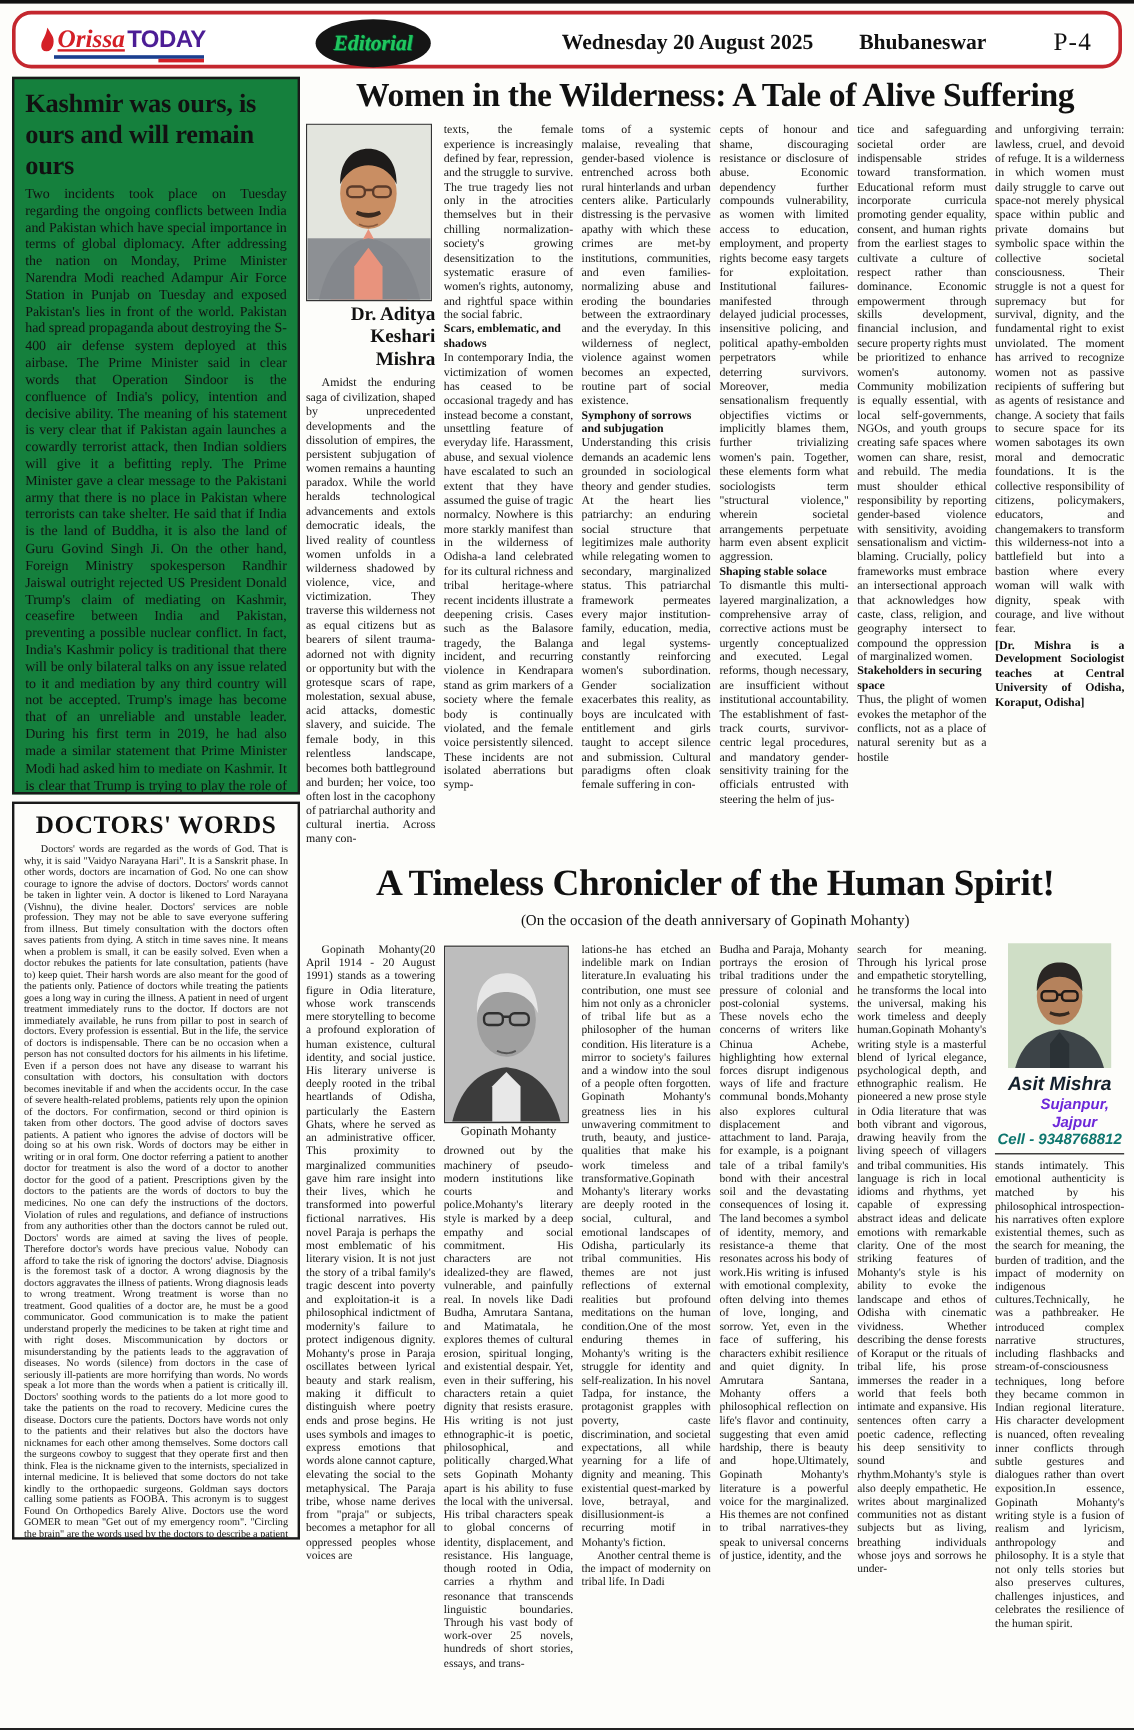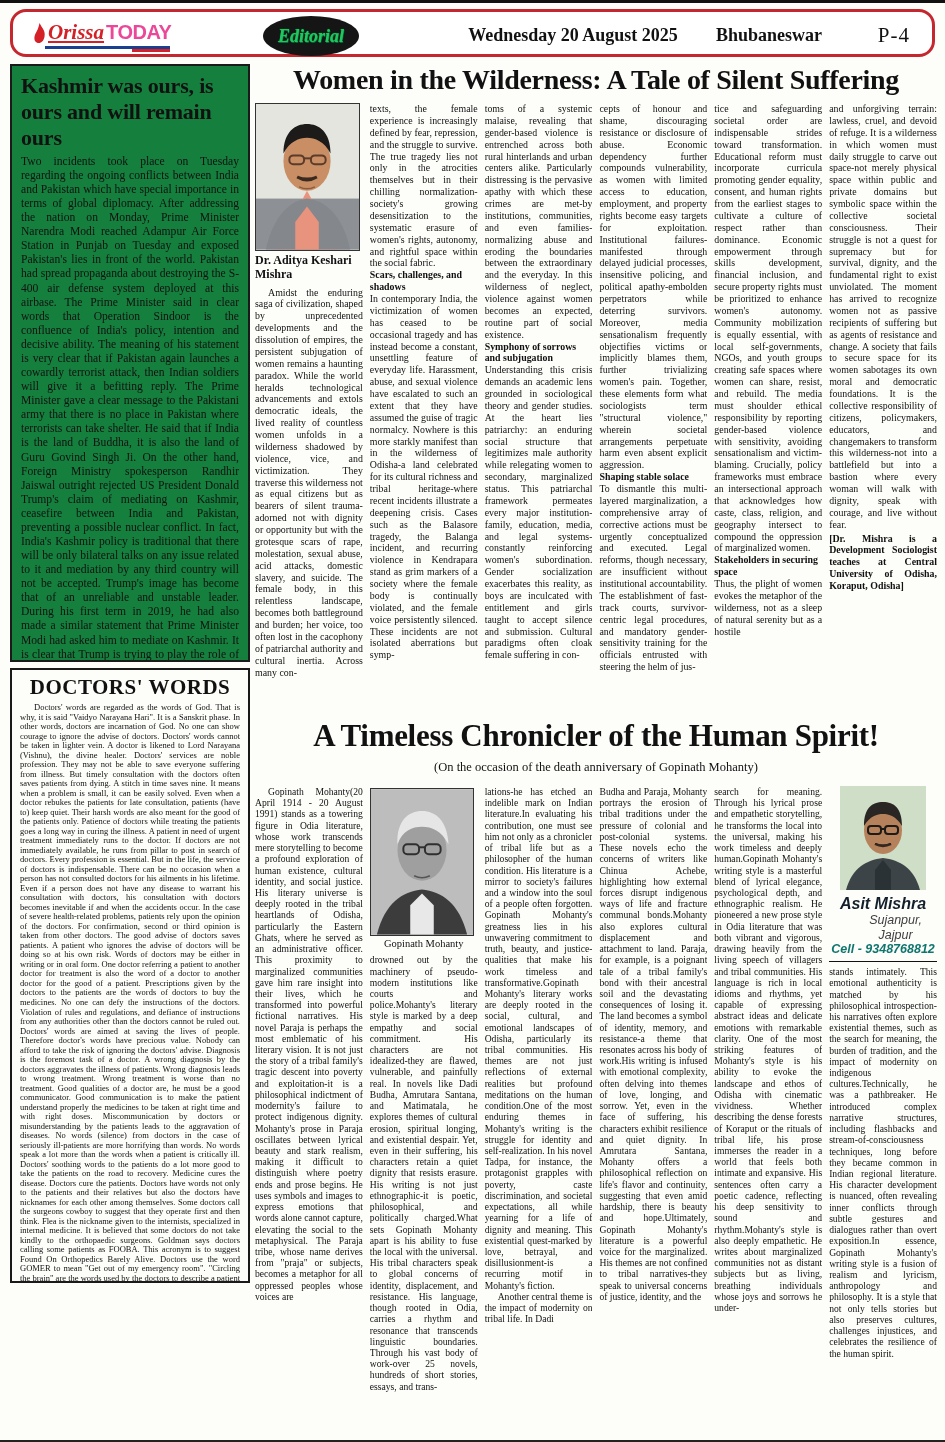--- a/index.html
+++ b/index.html
@@ -14,21 +14,21 @@
 
   
   .masthead {
     position:absolute; left:10px; top:9px; width:925px; height:48px;
     border:3px solid #c4272e; border-radius:16px; background:#fff;
   }
   .brand { position:absolute; left:20px; top:7px; width:150px; height:34px; }
   .brand-row { display:flex; align-items:baseline; gap:2px; }
   .flame { width:13px; height:20px; position:relative; top:4px; }
   .brand-script { font-style:italic; font-weight:bold; color:#d42027; font-size:21px; font-family:"Liberation Serif", serif;text-decoration:underline; }
-  .brand-bold { font-weight:900; color:#ec4899; font-size:20px; font-family:"Liberation Sans", sans-serif; letter-spacing:-0.5px; }
+  .brand-bold { font-weight:900; color:#4c1d95; font-size:20px; font-family:"Liberation Sans", sans-serif; letter-spacing:-0.5px; }
   .brand-bars { margin-top:1px; margin-left:12px; width:125px; }
   .bar-blue { height:3px; background:#1b3f8f; }
   .bar-red { height:3px; width:38px; margin-left:87px; background:#d42027; }
 
   .editorial-badge {
     position:absolute; left:250px; top:4px; width:96px; height:40px;
     background:#151515; border-radius:50%;
     display:flex; align-items:center; justify-content:center;
   }
   .editorial-badge span {
@@ -58,35 +58,35 @@
   
   .women-title { position:absolute; left:255px; top:64px; width:682px; text-align:center; font-weight:bold; font-size:28px; letter-spacing:-0.3px; }
   .women-cols { position:absolute; left:255px; top:103px; width:682px; height:600px; display:flex; gap:7px; }
   .wcol { flex:1 1 0; overflow:hidden; font-size:9.9px; line-height:1.2; text-align:justify; }
   .wcol .indent { text-indent:13px; }
   .subhead { font-weight:bold; text-align:left; }
   .credit { font-weight:bold; text-align:justify; margin-top:2px; }
 
   .photo-frame { border:1px solid #333; background:#e4e6e0; overflow:hidden; }
   .mishra-photo { width:105px; height:148px; margin:0 0 3px 0; }
-  .photo-caption { text-align:left; font-weight:bold; font-size:12px; line-height:1.15; margin-bottom:5px; }
+  .photo-caption { text-align:right; font-weight:bold; font-size:16px; line-height:1.15; margin-bottom:5px; }
 
   
   .chron-title { position:absolute; left:255px; top:718px; width:682px; text-align:center; font-weight:bold; font-size:31px; letter-spacing:-0.3px; }
   .chron-sub { position:absolute; left:255px; top:760px; width:682px; text-align:center; font-size:12.5px; }
   .chron-cols { position:absolute; left:255px; top:786px; width:682px; height:650px; display:flex; gap:7px; }
   .ccol { flex:1 1 0; overflow:hidden; font-size:9.6px; line-height:1.17; text-align:justify; }
   .ccol .indent { text-indent:13px; }
   .gopinath-photo { width:104px; height:148px; margin:2px 0 2px 0; }
   .gopinath-caption { text-align:center; font-size:10.5px; margin-bottom:4px; }
 
   .author-box { font-family:"Liberation Sans", sans-serif; text-align:center; }
   .asit-photo { width:86px; height:104px; margin:0 auto 4px auto; background:#cfdec6; overflow:hidden; }
   .author-name { font-weight:bold; font-style:italic; font-size:16px; line-height:1.2; color:#13202c; }
-  .author-place { font-weight:normal; font-style:italic; font-size:12.5px; color:#404040;margin-left:25px; }
+  .author-place { font-weight:bold; font-style:italic; font-size:12.5px; color:#6d28d9;margin-left:25px; }
   .author-cell { font-weight:bold; font-style:italic; font-size:12.5px; color:#0f766e; margin-bottom:4px; }
   .author-rule { border:none; border-top:1.6px solid #111; margin:2px 0 4px 0; }
 </style>
 </head>
 <body>
 
 <div class="page">
   <div class="scan-top"></div>
 
   <header class="masthead">
@@ -114,21 +114,21 @@
   <section class="kashmir-box">
     <h2 class="kashmir-title">Kashmir was ours, is ours and will remain ours</h2>
     <p class="kashmir-body">Two incidents took place on Tuesday regarding the ongoing conflicts between India and Pakistan which have special importance in terms of global diplomacy. After addressing the nation on Monday, Prime Minister Narendra Modi reached Adampur Air Force Station in Punjab on Tuesday and exposed Pakistan's lies in front of the world. Pakistan had spread propaganda about destroying the S-400 air defense system deployed at this airbase. The Prime Minister said in clear words that Operation Sindoor is the confluence of India's policy, intention and decisive ability. The meaning of his statement is very clear that if Pakistan again launches a cowardly terrorist attack, then Indian soldiers will give it a befitting reply. The Prime Minister gave a clear message to the Pakistani army that there is no place in Pakistan where terrorists can take shelter. He said that if India is the land of Buddha, it is also the land of Guru Govind Singh Ji. On the other hand, Foreign Ministry spokesperson Randhir Jaiswal outright rejected US President Donald Trump's claim of mediating on Kashmir, ceasefire between India and Pakistan, preventing a possible nuclear conflict. In fact, India's Kashmir policy is traditional that there will be only bilateral talks on any issue related to it and mediation by any third country will not be accepted. Trump's image has become that of an unreliable and unstable leader. During his first term in 2019, he had also made a similar statement that Prime Minister Modi had asked him to mediate on Kashmir. It is clear that Trump is trying to play the role of a peacemaker in his second term.</p>
   </section>
 
   <section class="doctors-box">
     <h2 class="doctors-title">DOCTORS'  WORDS</h2>
     <p class="doctors-body">Doctors' words are regarded as the words of God.  That is why, it is said "Vaidyo Narayana Hari".  It is a Sanskrit phase. In other words, doctors are incarnation of God.  No one can show courage to ignore the advise of doctors.  Doctors' words cannot be taken in lighter vein. A doctor is likened to Lord Narayana (Vishnu), the divine healer.  Doctors' services are noble profession.  They may not be able to save everyone suffering from illness.  But timely consultation with the doctors often saves patients from dying.  A stitch in time saves nine.  It means when a problem is small, it can be easily solved.  Even when a doctor rebukes the patients for late consultation, patients (have to) keep quiet.  Their harsh words are also meant for the good of the patients only.  Patience of doctors while treating the patients goes a long way in curing the illness.  A patient in need of urgent treatment immediately runs to the doctor.  If doctors are not immediately available, he runs from pillar to post in search of doctors.  Every profession is essential.  But in the life, the service of doctors is indispensable.  There can be no occasion when a person has not consulted doctors for his ailments in his lifetime.  Even if a person does not have any disease to warrant his consultation with doctors, his consultation with doctors becomes inevitable if and when the accidents occur.  In the case of severe health-related problems, patients rely upon the opinion of the doctors.  For confirmation, second or third opinion is taken from other doctors.  The good advise of doctors saves patients.  A patient who ignores the advise of doctors will be doing so at his own risk.  Words of doctors may be either in writing or in oral form.  One doctor referring a patient to another doctor for treatment is also the word of a doctor to another doctor for the good of a patient.  Prescriptions given by the doctors to the patients are the words of doctors to buy the medicines.  No one can defy the instructions of the doctors.  Violation of rules and regulations, and defiance of instructions from any authorities other than the doctors cannot be ruled out.  Doctors' words are aimed at saving the lives of people.  Therefore doctor's words have precious value.  Nobody can afford to take the risk of ignoring the doctors' advise.  Diagnosis is the foremost task of a doctor. A wrong diagnosis by the doctors aggravates the illness of patients.  Wrong diagnosis leads to wrong treatment.  Wrong treatment is worse than no treatment.  Good qualities of a doctor are, he must be a good communicator. Good communication is to make the patient understand properly the medicines to be taken at right time and with right doses.  Miscommunication by doctors or misunderstanding by the patients leads to the aggravation of diseases.  No words (silence) from doctors in the case of seriously ill-patients are more horrifying than words.  No words speak a lot more than the words when a patient is critically ill. Doctors' soothing words to the patients do a lot more good to take the patients on the road to recovery.  Medicine cures the disease.  Doctors cure the patients.  Doctors have words not only to the patients and their relatives but also the doctors have nicknames for each other among themselves.  Some doctors call the surgeons cowboy to suggest that they operate first and then think.  Flea is the nickname given to the internists, specialized in internal medicine.  It is believed that some doctors do not take kindly to the orthopaedic surgeons.  Goldman says doctors calling some patients as FOOBA.  This acronym is to suggest Found On Orthopedics Barely Alive.  Doctors use the word GOMER to mean "Get out of my emergency room".  "Circling the brain" are the words used by the doctors to describe a patient who is on jaws of death.  Particularly horrible or unusual condition is described as "HORRENDOMA" by the doctors. Combination of "horrible" and "oma" makes horrendoma. "Oma" is used for tumors.  In the language of doctors, "A frequent flyer" is someone who visits hospital over and over again.  Doctors use the words "Status-Dramaticus" to describe an overly anxious patient staging an elaborate performance to demonstrate his pain.  Such patients demand immediate treatment.  Skilled doctor or nurse tells when a patient is merely exaggerating.  Doctors' words on maintaining a balanced diet, engaging in regular exercise, prioritizing sleep, managing sleep, managing stress and staying up-to-date would have enduring effect on the patients and their relatives.  Doctors' words can make or mar the conditions of patients.</p>
   </section>
 
-  <h1 class="women-title">Women in the Wilderness: A Tale of Silent Suffering</h1>
+  <h1 class="women-title">Women in the Wilderness: A Tale of Alive Suffering</h1>
 
   <div class="women-cols">
     <div class="wcol">
       <div class="photo-frame mishra-photo">
         <svg viewBox="0 0 105 148" width="103" height="146">
           <rect width="105" height="148" fill="#e3e5de"></rect>
           <rect x="0" y="96" width="105" height="52" fill="#8d9094"></rect>
           <path d="M52 88 L20 148 L85 148 Z" fill="#e8937d"></path>
           <path d="M10 148 C18 112 36 98 52 96 C70 98 88 112 96 148 Z" fill="#84878c"></path>
           <path d="M40 120 L52 104 L64 120 L64 148 L40 148 Z" fill="#e8937d"></path>
@@ -139,37 +139,37 @@
           <line x1="49" y1="55" x2="56" y2="55" stroke="#5b3b2a" stroke-width="2"></line>
           <path d="M42 74 Q52 80 62 74 Q52 78 42 74 Z" fill="#3a2a20" stroke="#3a2a20" stroke-width="3"></path>
           <path d="M44 84 Q52 88 60 84" fill="none" stroke="#8a5a3d" stroke-width="1.5"></path>
         </svg>
       </div>
       <div class="photo-caption">Dr. Aditya Keshari Mishra</div>
       <p class="indent">Amidst the enduring saga of civilization, shaped by unprecedented developments and the dissolution of empires, the persistent subjugation of women remains a haunting paradox. While the world heralds technological advancements and extols democratic ideals, the lived reality of countless women unfolds in a wilderness shadowed by violence, vice, and victimization. They traverse this wilderness not as equal citizens but as bearers of silent trauma-adorned not with dignity or opportunity but with the grotesque scars of rape, molestation, sexual abuse, acid attacks, domestic slavery, and suicide. The female body, in this relentless landscape, becomes both battleground and burden; her voice, too often lost in the cacophony of patriarchal authority and cultural inertia. Across many con-</p>
     </div>
     <div class="wcol">
       <p>texts, the female experience is increasingly defined by fear, repression, and the struggle to survive. The true tragedy lies not only in the atrocities themselves but in their chilling normalization-society's growing desensitization to the systematic erasure of women's rights, autonomy, and rightful space within the social fabric.</p>
-      <p class="subhead">Scars, challenges, and shadows</p>
+      <p class="subhead">Scars, emblematic, and shadows</p>
       <p>In contemporary India, the victimization of women has ceased to be occasional tragedy and has instead become a constant, unsettling feature of everyday life. Harassment, abuse, and sexual violence have escalated to such an extent that they have assumed the guise of tragic normalcy. Nowhere is this more starkly manifest than in the wilderness of Odisha-a land celebrated for its cultural richness and tribal heritage-where recent incidents illustrate a deepening crisis. Cases such as the Balasore tragedy, the Balanga incident, and recurring violence in Kendrapara stand as grim markers of a society where the female body is continually violated, and the female voice persistently silenced. These incidents are not isolated aberrations but symp-</p>
     </div>
     <div class="wcol">
       <p>toms of a systemic malaise, revealing that gender-based violence is entrenched across both rural hinterlands and urban centers alike. Particularly distressing is the pervasive apathy with which these crimes are met-by institutions, communities, and even families-normalizing abuse and eroding the boundaries between the extraordinary and the everyday. In this wilderness of neglect, violence against women becomes an expected, routine part of social existence.</p>
       <p class="subhead">Symphony of sorrows and subjugation</p>
       <p>Understanding this crisis demands an academic lens grounded in sociological theory and gender studies. At the heart lies patriarchy: an enduring social structure that legitimizes male authority while relegating women to secondary, marginalized status. This patriarchal framework permeates every major institution-family, education, media, and legal systems-constantly reinforcing women's subordination. Gender socialization exacerbates this reality, as boys are inculcated with entitlement and girls taught to accept silence and submission. Cultural paradigms often cloak female suffering in con-</p>
     </div>
     <div class="wcol">
       <p>cepts of honour and shame, discouraging resistance or disclosure of abuse. Economic dependency further compounds vulnerability, as women with limited access to education, employment, and property rights become easy targets for exploitation. Institutional failures-manifested through delayed judicial processes, insensitive policing, and political apathy-embolden perpetrators while deterring survivors. Moreover, media sensationalism frequently objectifies victims or implicitly blames them, further trivializing women's pain. Together, these elements form what sociologists term "structural violence," wherein societal arrangements perpetuate harm even absent explicit aggression.</p>
       <p class="subhead">Shaping stable solace</p>
       <p>To dismantle this multi-layered marginalization, a comprehensive array of corrective actions must be urgently conceptualized and executed. Legal reforms, though necessary, are insufficient without institutional accountability. The establishment of fast-track courts, survivor-centric legal procedures, and mandatory gender-sensitivity training for the officials entrusted with steering the helm of jus-</p>
     </div>
     <div class="wcol">
       <p>tice and safeguarding societal order are indispensable strides toward transformation. Educational reform must incorporate curricula promoting gender equality, consent, and human rights from the earliest stages to cultivate a culture of respect rather than dominance. Economic empowerment through skills development, financial inclusion, and secure property rights must be prioritized to enhance women's autonomy. Community mobilization is equally essential, with local self-governments, NGOs, and youth groups creating safe spaces where women can share, resist, and rebuild. The media must shoulder ethical responsibility by reporting gender-based violence with sensitivity, avoiding sensationalism and victim-blaming. Crucially, policy frameworks must embrace an intersectional approach that acknowledges how caste, class, religion, and geography intersect to compound the oppression of marginalized women.</p>
       <p class="subhead">Stakeholders in securing space</p>
-      <p>Thus, the plight of women evokes the metaphor of the wilderness, not as a sleep of natural serenity but as a hostile</p>
+      <p>Thus, the plight of women evokes the metaphor of the conflicts, not as a place of natural serenity but as a hostile</p>
     </div>
     <div class="wcol">
       <p>and unforgiving terrain: lawless, cruel, and devoid of refuge. It is a wilderness in which women must daily struggle to carve out space-not merely physical space within public and private domains but symbolic space within the collective societal consciousness. Their struggle is not a quest for supremacy but for survival, dignity, and the fundamental right to exist unviolated. The moment has arrived to recognize women not as passive recipients of suffering but as agents of resistance and change. A society that fails to secure space for its women sabotages its own moral and democratic foundations. It is the collective responsibility of citizens, policymakers, educators, and changemakers to transform this wilderness-not into a battlefield but into a bastion where every woman will walk with dignity, speak with courage, and live without fear.</p>
       <p class="credit">[Dr. Mishra is a Development Sociologist teaches at Central University of Odisha, Koraput, Odisha]</p>
     </div>
   </div>
 
   <h1 class="chron-title">A Timeless Chronicler of the Human Spirit!</h1>
   <div class="chron-sub">(On the occasion of the death anniversary of Gopinath Mohanty)</div>
 

